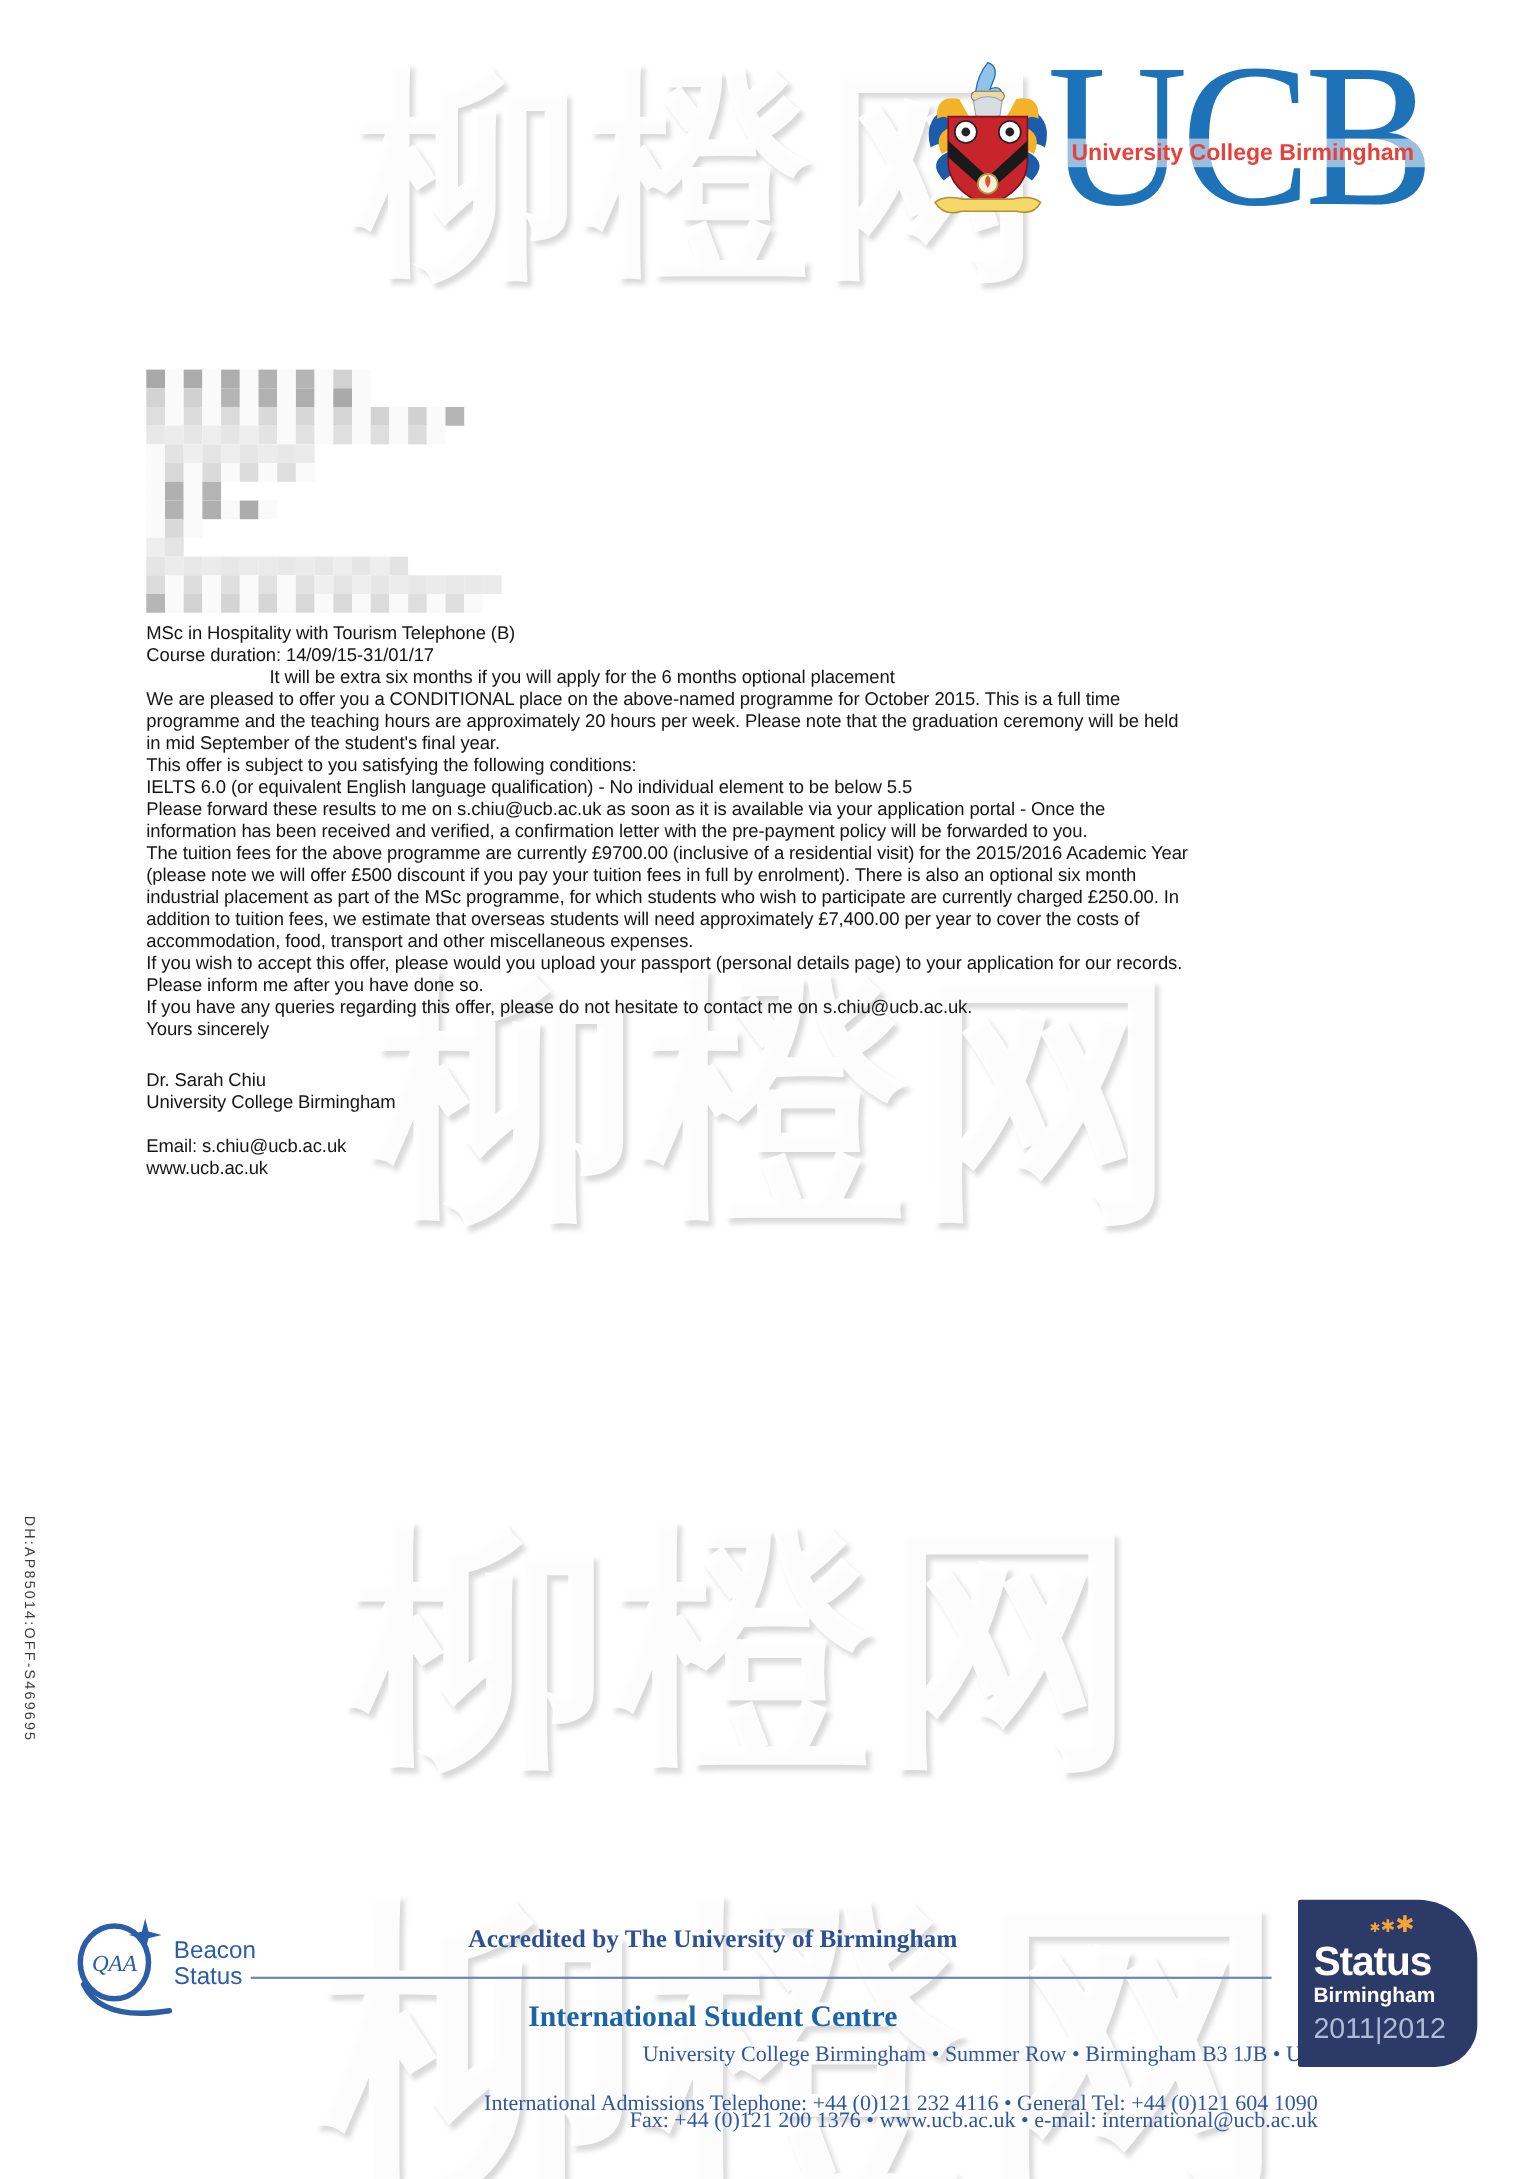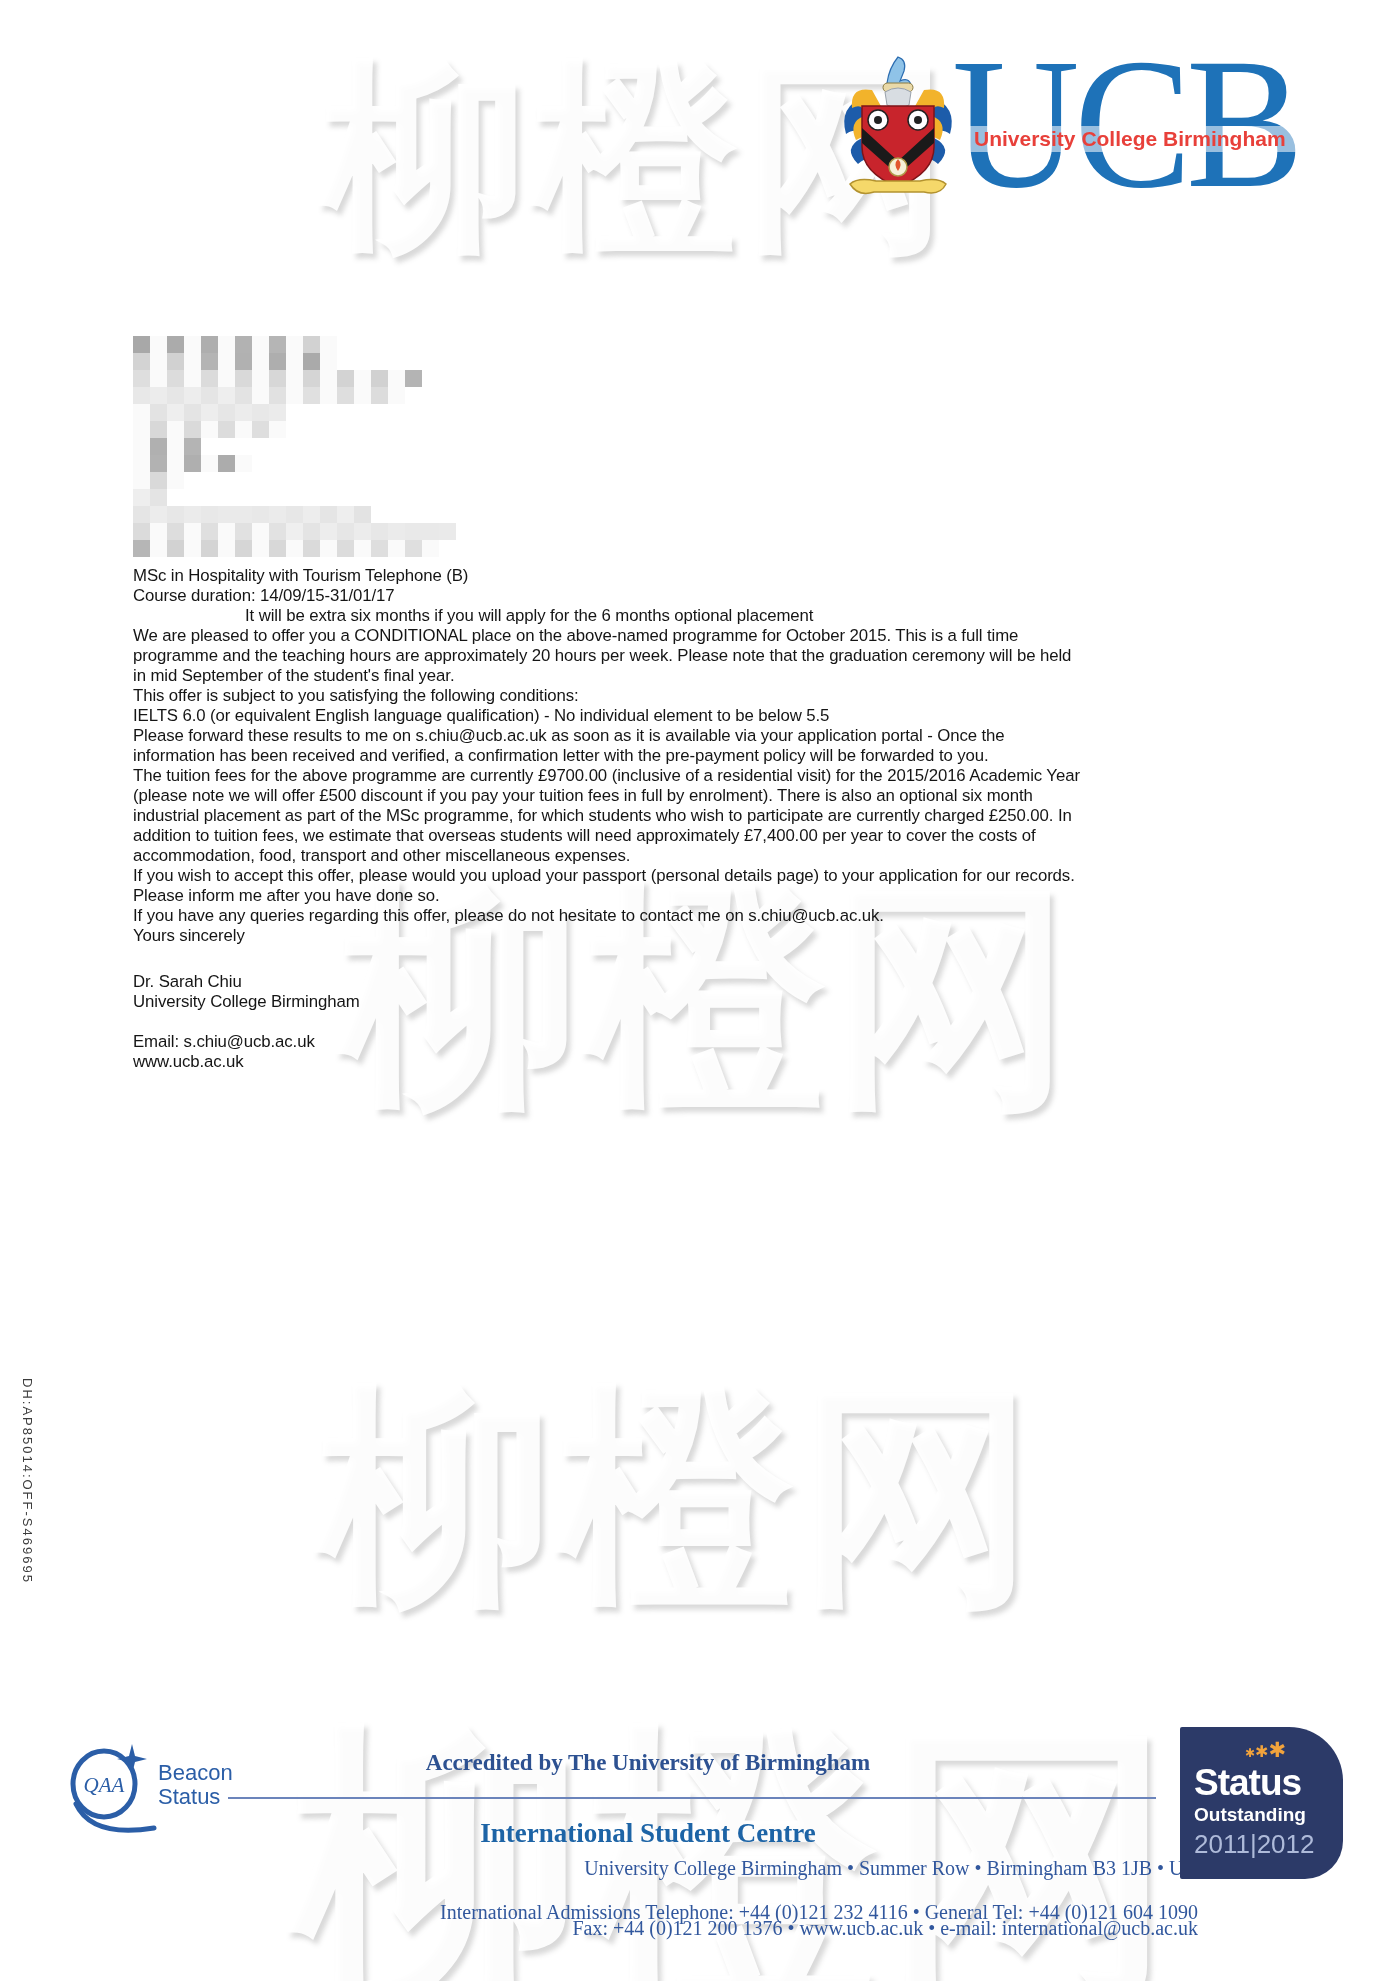--- a/index.html
+++ b/index.html
@@ -347,17 +347,17 @@
   <div class="centre-title">International Student Centre</div>
   <div class="foot-line foot-line-1">University College Birmingham • Summer Row • Birmingham B3 1JB • UK</div>
   <div class="foot-line foot-line-2">International Admissions Telephone: +44 (0)121 232 4116 • General Tel: +44 (0)121 604 1090</div>
   <div class="foot-line foot-line-3">Fax: +44 (0)121 200 1376 • www.ucb.ac.uk • e-mail: international@ucb.ac.uk</div>
 
   <div class="ofsted">
     <div class="ofsted-stars">
       <span class="s1">✱</span><span class="s2">✱</span><span class="s3">✱</span>
     </div>
     <div class="ofsted-name">Status</div>
-    <div class="ofsted-rating">Outstanding</div>
+    <div class="ofsted-rating">Birmingham</div>
     <div class="ofsted-years">2011|2012</div>
   </div>
 
 </div>
 
 </body></html>

